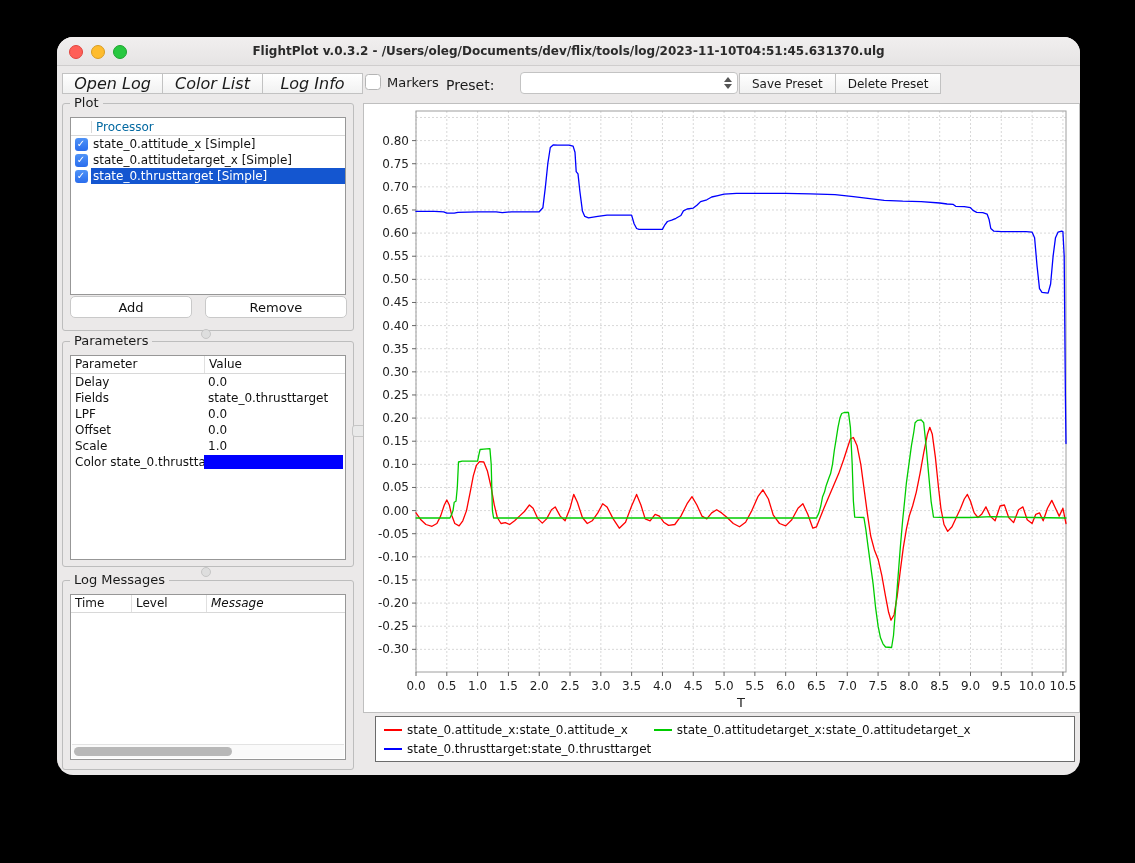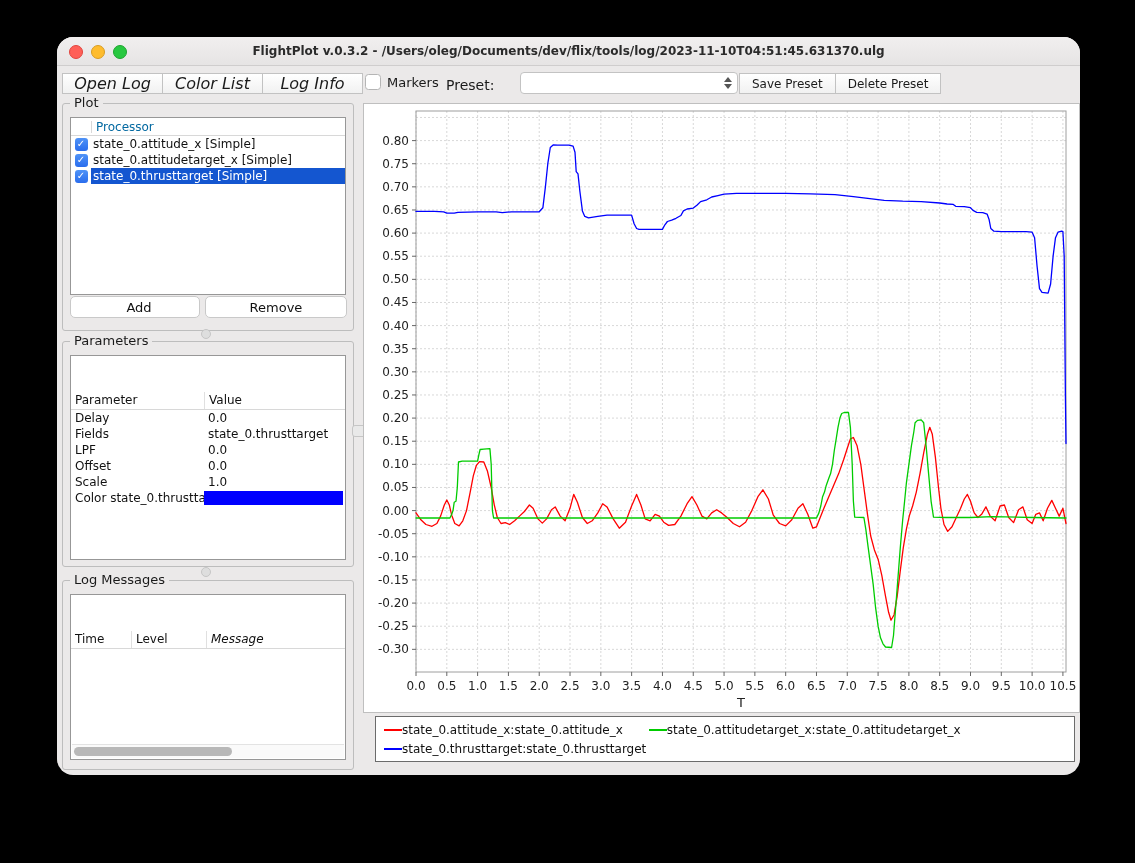--- a/index.html
+++ b/index.html
@@ -45,37 +45,37 @@
   .lrow{height:16px;display:flex;align-items:center;font-size:12px;color:#111;}
   .cbcell{width:20px;display:flex;align-items:center;justify-content:center;flex:none;}
   .cb{width:13px;height:13px;border-radius:3px;background:linear-gradient(#4f93f7,#2a6ded);color:#fff;
       font-size:10px;font-weight:bold;display:flex;align-items:center;justify-content:center;line-height:1;}
   .lrow .lbl{flex:1;height:16px;line-height:16px;padding-left:2px;white-space:nowrap;overflow:hidden;}
   .lrow .lbl.sel{background:#1456d0;color:#fff;}
   .btnrow-btn{position:absolute;height:20px;background:#fff;border:1px solid #c9c9c9;border-radius:5px;
               font-size:13px;color:#111;display:flex;align-items:center;justify-content:center;}
   
   .tablebox{position:absolute;background:#fff;border:1px solid #979797;font-size:12px;color:#111;overflow:hidden;}
-  .thead{height:17px;border-bottom:1px solid #d8d8d8;display:flex;align-items:center;margin-top:36px;}
+  .thead{height:17px;border-bottom:1px solid #d8d8d8;display:flex;align-items:center;}
   .thead .c{padding-left:4px;box-sizing:border-box;height:17px;line-height:17px;border-left:1px solid #e0e0e0;}
   .thead .c:first-child{border-left:none;}
   .trow{height:16px;display:flex;align-items:center;}
   .trow .c{padding-left:4px;box-sizing:border-box;white-space:nowrap;overflow:hidden;}
   .swatch{height:14px;margin:1px 2px 1px 0;flex:1;}
   .hscroll{position:absolute;left:1px;right:1px;bottom:1px;height:13px;background:#fafafa;border-top:1px solid #e3e3e3;}
   .hthumb{position:absolute;left:2px;top:2px;height:9px;width:58%;background:#b8b8b8;border-radius:5px;}
   
   .gripdot{position:absolute;width:8px;height:8px;border-radius:50%;background:#dedede;border:1px solid #c6c6c6;}
   .vgrip{position:absolute;width:13px;height:10px;border-radius:3px;background:#e9e9e9;border:1px solid #c6c6c6;}
   
   .chartpanel{position:absolute;left:306px;top:66px;width:717px;height:610px;background:#fff;border:1px solid #bfbfbf;box-sizing:border-box;}
   .legendbox{position:absolute;left:318px;top:679px;width:700px;height:46px;background:#fff;border:1px solid #6b6b6b;
              box-sizing:border-box;padding:3px 8px;display:flex;flex-direction:column;justify-content:space-around;}
   .lgrow{display:flex;align-items:center;gap:26px;}
-  .lgitem{display:flex;align-items:center;font-size:12px;color:#111;}
+  .lgitem{display:flex;align-items:center;gap:5px;font-size:12px;color:#111;}
   .lgline{width:18px;height:0;border-top:2px solid #000;}
 </style>
 </head>
 <body>
 
 <div class="window">
 
   <div class="titlebar">
     <div class="lights">
       <div class="light red"></div>
@@ -127,21 +127,21 @@
         </div>
       <div class="lbl">state_0.attitudetarget_x [Simple]</div>
     </div>
     <div class="lrow">
       <div class="cbcell">
           <div class="cb">✓</div>
         </div>
       <div class="lbl sel">state_0.thrusttarget [Simple]</div>
     </div>
   </div>
-  <div class="btnrow-btn" style="left:13px;top:259px;width:120px;padding-left:8px;">Add</div>
+  <div class="btnrow-btn" style="left:13px;top:259px;width:120px;">Add</div>
   <div class="btnrow-btn" style="left:148px;top:259px;width:140px;">Remove</div>
 
   <div class="gripdot" style="left:144px;top:292px;"></div>
 
   <div class="group" style="left:5px;top:304px;width:290px;height:224px;">
     <div class="gtitle">Parameters</div>
   </div>
   <div class="tablebox" style="left:13px;top:318px;width:274px;height:203px;">
     <div class="thead">
       <div class="c" style="width:133px;">Parameter</div>

